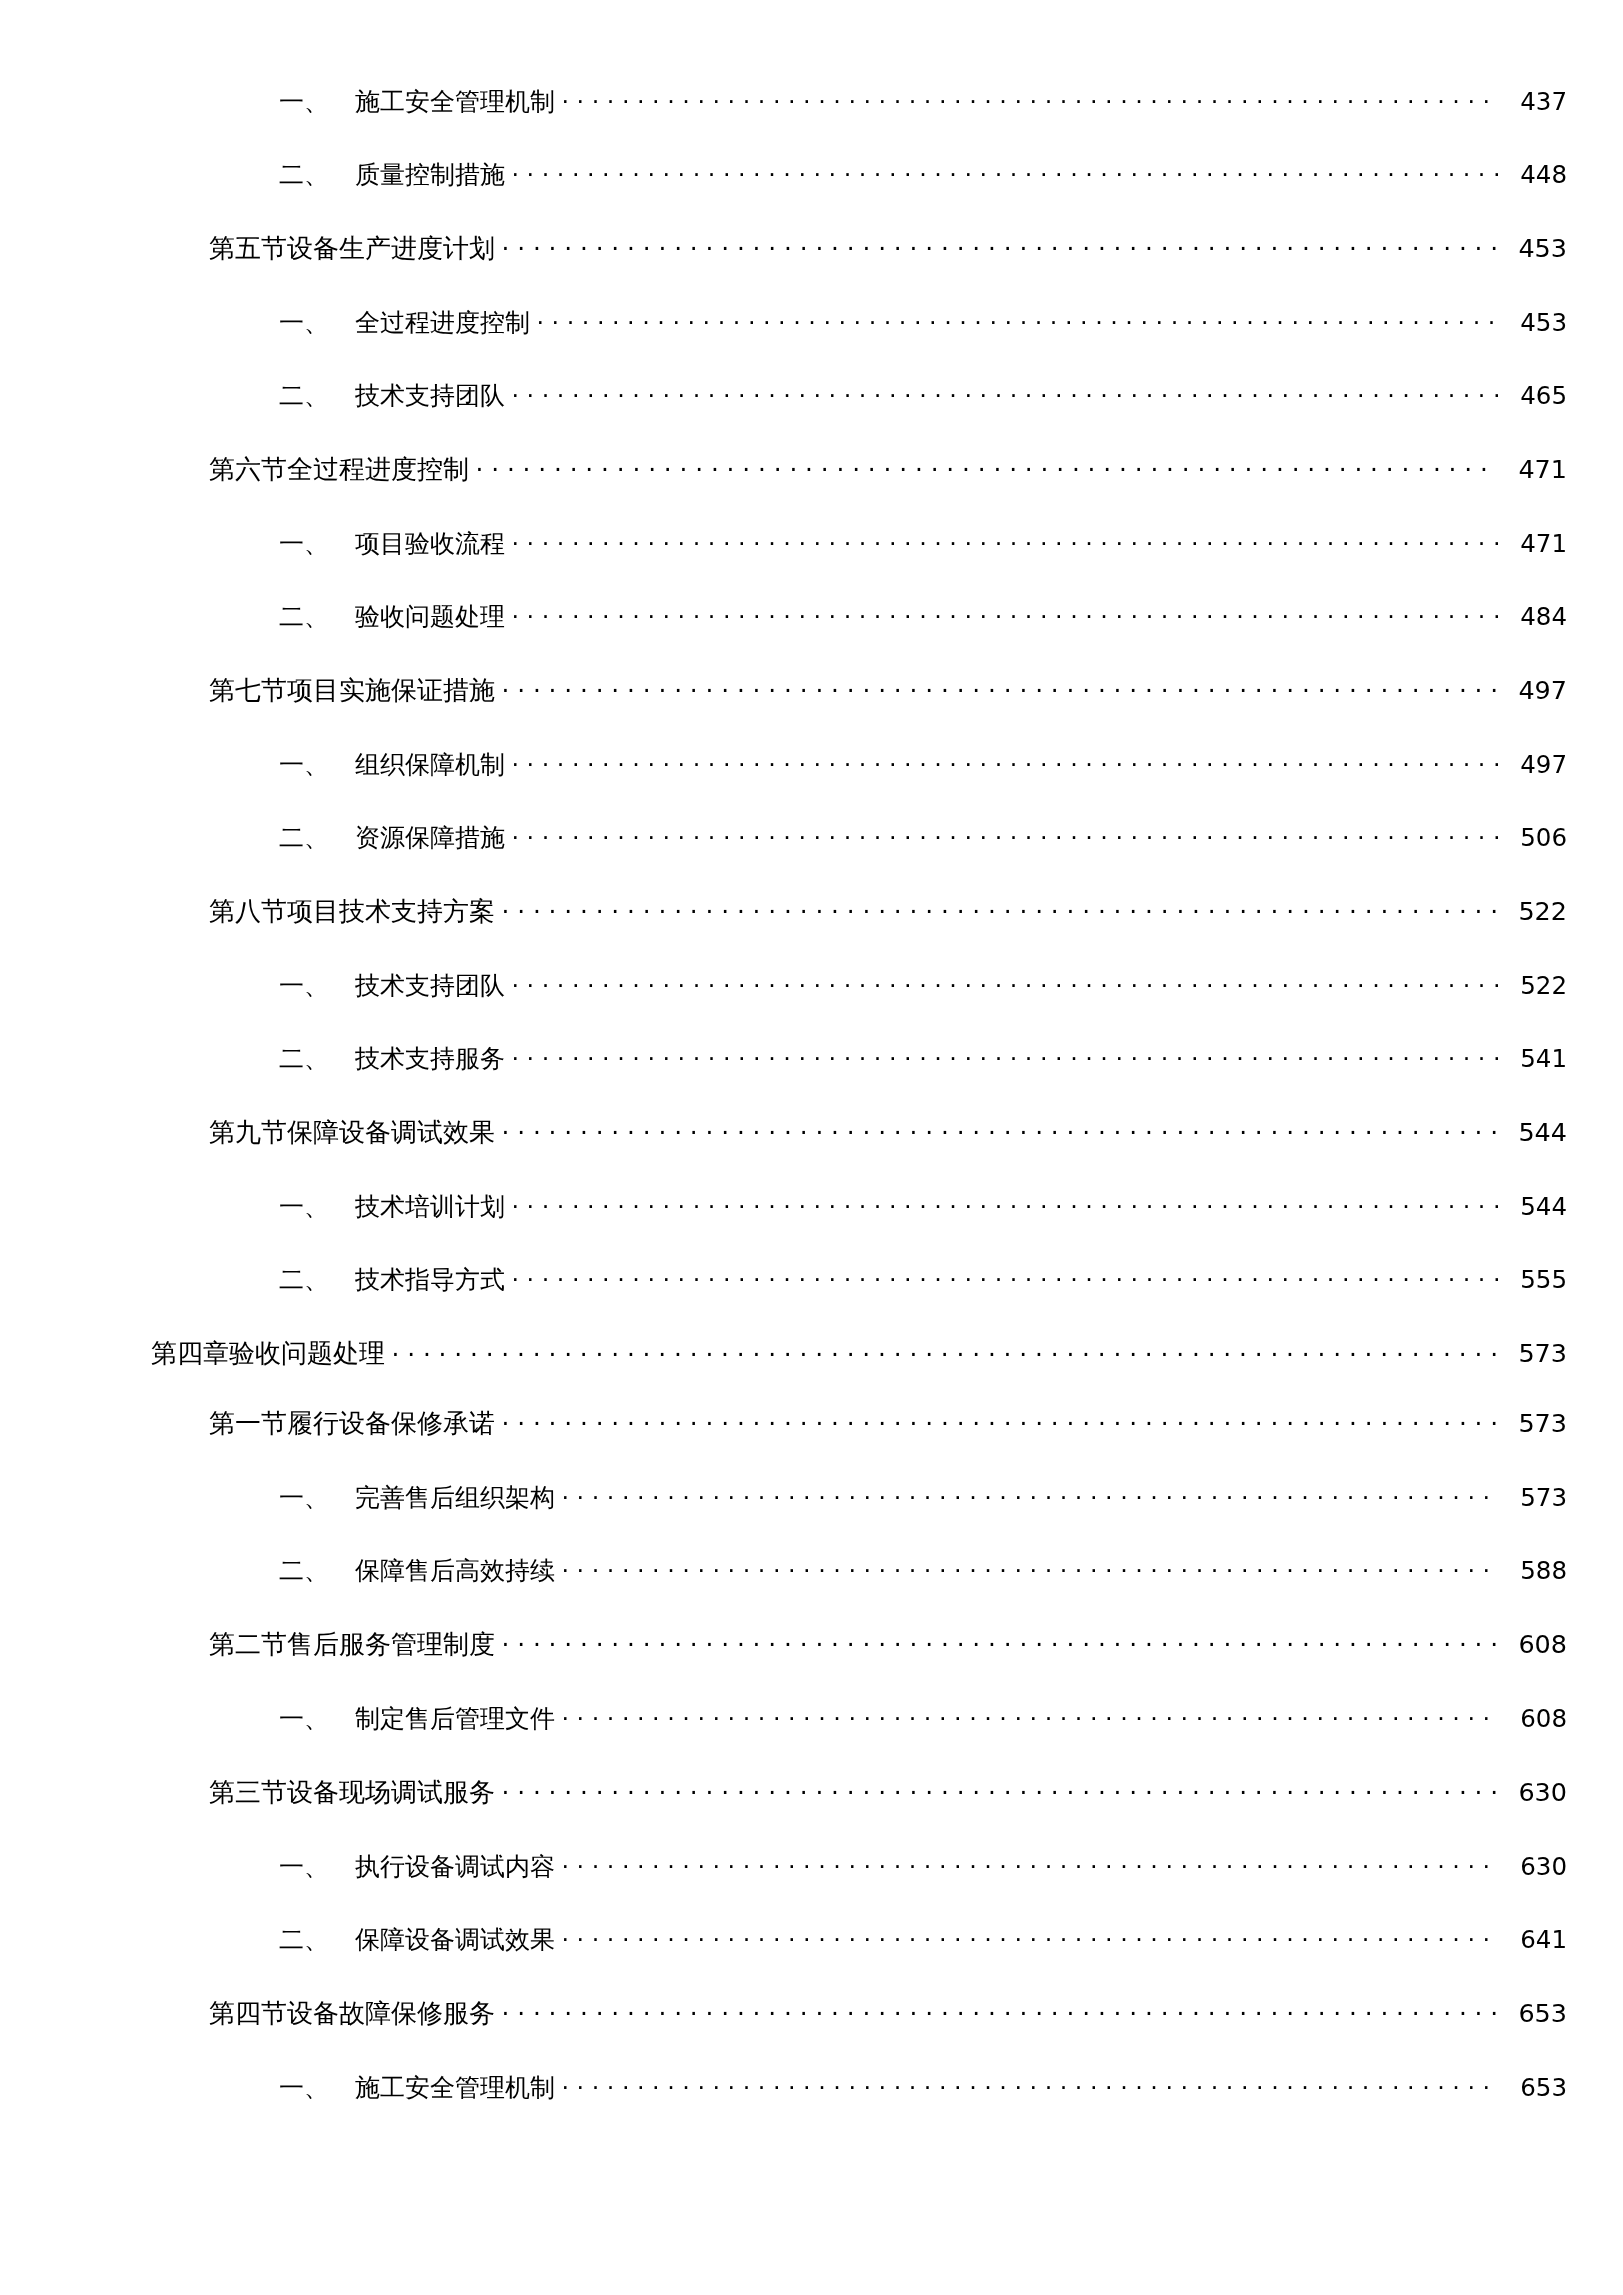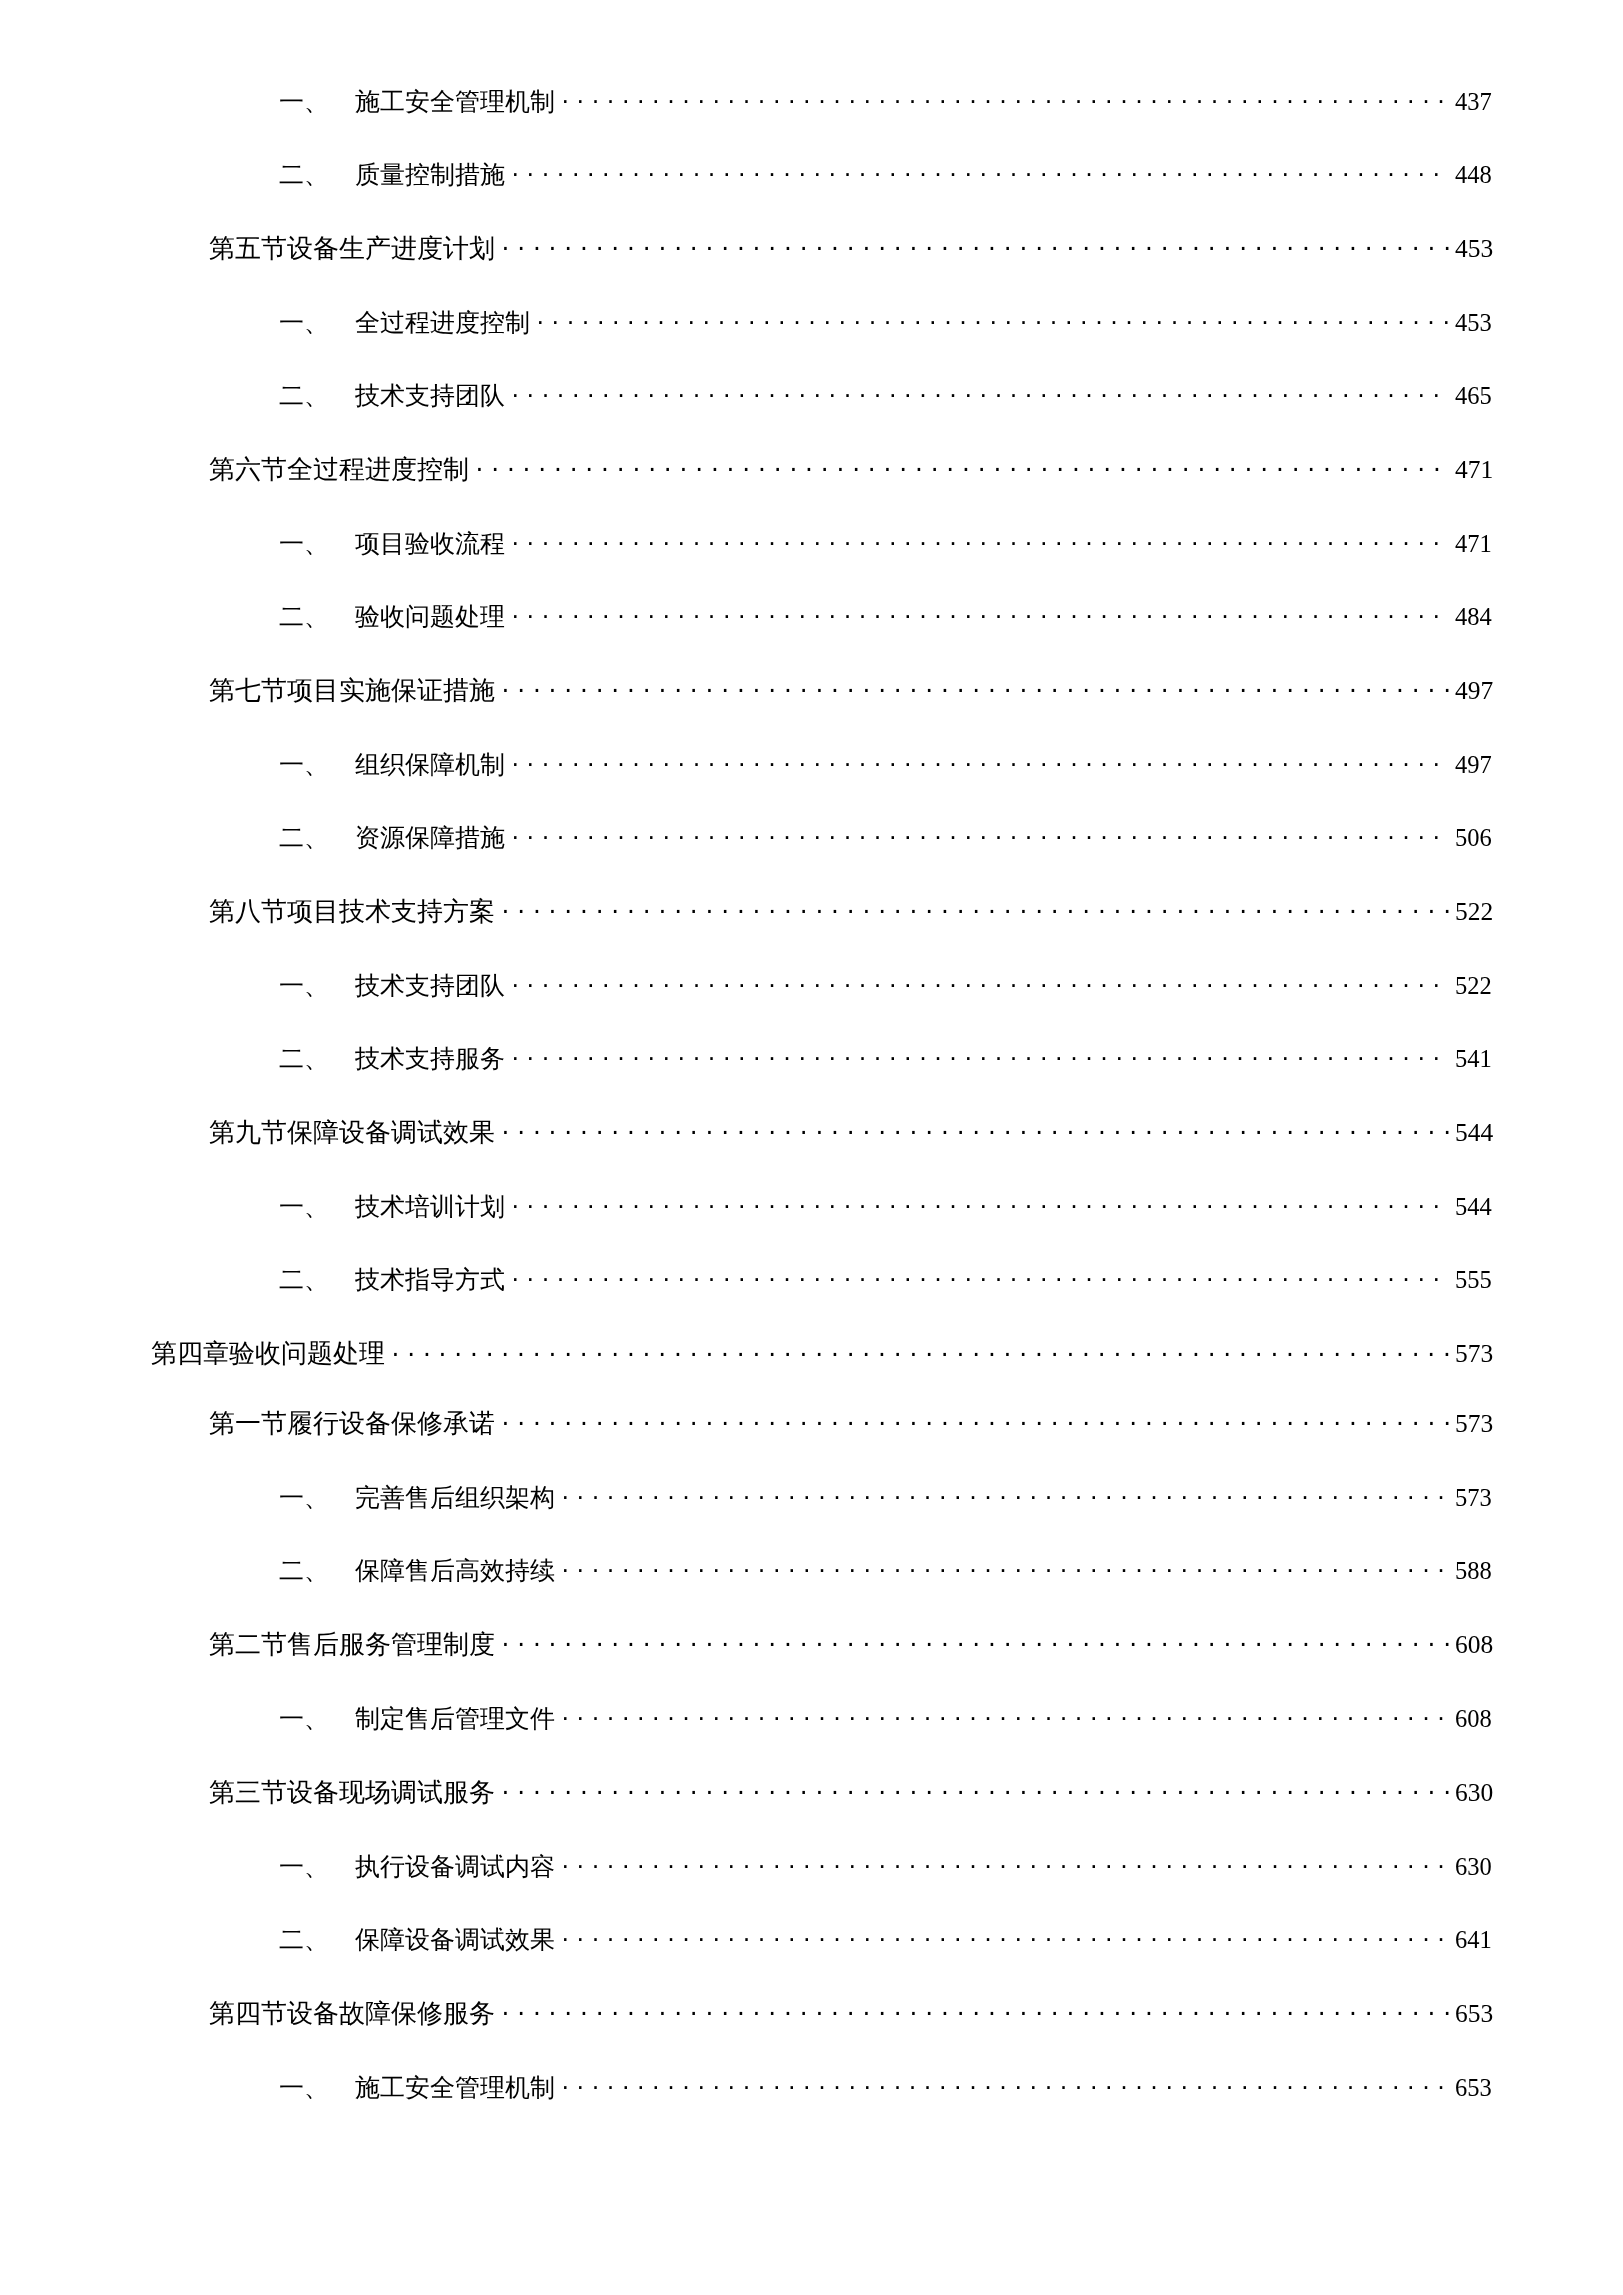--- a/index.html
+++ b/index.html
@@ -9,21 +9,21 @@
   }
   body {
     font-family: "DejaVu Sans", sans-serif;
   }
   .page {
     width: 1623px;
     height: 2295px;
     box-sizing: border-box;
     background: #ffffff;
     position: relative;
-    padding: 65px 105px 65px 151px;
+    padding: 65px 56px 65px 151px;
   }
   .toc {
     width: 100%;
   }
   .toc-entry {
     display: flex;
     align-items: baseline;
     width: 100%;
     color: #000000;
     white-space: nowrap;
@@ -69,23 +69,23 @@
     position: absolute;
     left: 0;
     bottom: 0.06em;
     font-size: 0.95em;
     letter-spacing: 0px;
     color: #000000;
     white-space: nowrap;
   }
   .pageno {
     flex: 0 0 auto;
+    text-align: right;
     min-width: 63px;
     font-size: 0.98em;
-    font-family: Liberation Serif, serif;
   }
 </style>
 </head>
 <body>
 
 <div class="page">
   <div class="toc" id="toc-root">
       <div class="toc-entry lvl3">
         <span class="label"><span class="num-cn">一、</span><span class="title-text">施工安全管理机制</span></span>
         <span class="leader"></span>

